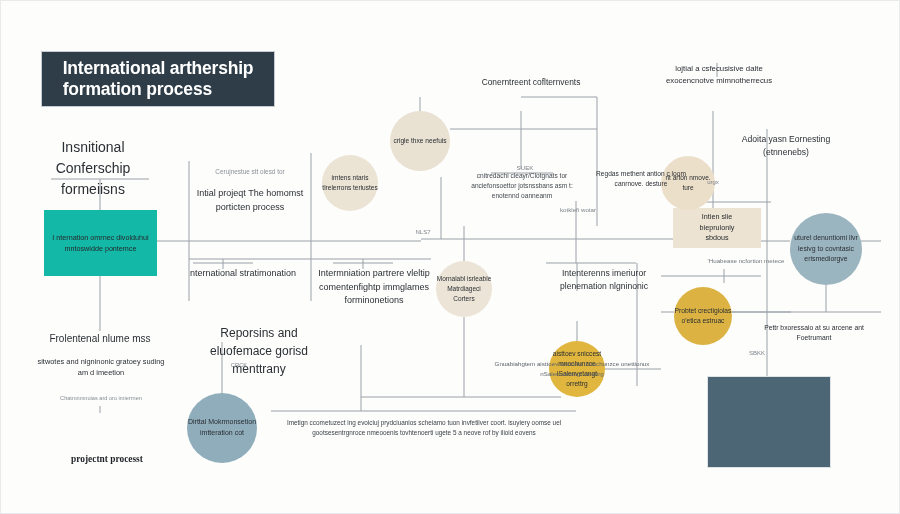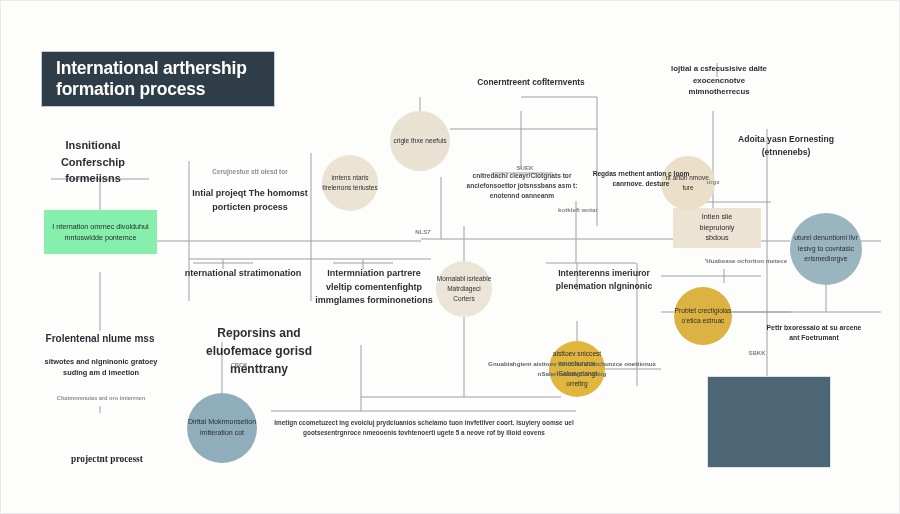--- a/index.html
+++ b/index.html
@@ -20,20 +20,21 @@
 
   
   .header-box{
     position:absolute;
     left:40px;top:50px;width:234px;height:56px;
     background:#2e3d48;
     border:1px solid #c6ccd1;
     display:flex;align-items:center;
     padding:0 14px;
     box-sizing:border-box;
+    justify-content:center;
   }
   .header-box .htext{
     color:#ffffff;
     font-size:17.5px;
     font-weight:bold;
     line-height:1.22;
     letter-spacing:-0.2px;
   }
 
   
@@ -47,22 +48,22 @@
   .circle{
     position:absolute;
     border-radius:50%;
     box-sizing:border-box;
     display:flex;align-items:center;justify-content:center;
     text-align:center;
     color:#2a2e33;
   }
 
   .gold-rect{
-    left:43px;top:209px;width:113px;height:44px;
-    background:#86efac;
+    left:43px;top:209px;width:113px;height:66px;
+    background:#14b8a6;
     font-size:7.2px;line-height:1.55;
     padding:4px 6px;
   }
   .beige-rect{
     left:672px;top:207px;width:88px;height:40px;
     background:#ece3d2;
     font-size:7.2px;line-height:1.5;
     padding:3px 15px;
   }
   .slate-rect{
@@ -81,25 +82,24 @@
 
   .c-blue-1{left:186px;top:392px;width:70px;height:70px;background:#8fadbb;font-size:7px;line-height:1.55;}
   .c-blue-2{left:789px;top:212px;width:72px;height:72px;background:#9bb5c0;font-size:6.9px;line-height:1.55;}
 
   
   .label{
     position:absolute;
     color:#2b2f34;
     text-align:center;
     line-height:1.45;
-    font-weight:bold;
   }
   .label.strong{font-weight:bold;color:#1d2125;}
 
-  .t-insntional{left:36px;top:136px;width:112px;font-size:11px;line-height:1.5;}
+  .t-insntional{left:36px;top:136px;width:112px;font-size:14px;line-height:1.5;}
   .t-cert-over{left:188px;top:166px;width:122px;font-size:6.4px;color:#8a9096;}
   .t-initial-proj{left:190px;top:186px;width:118px;font-size:9px;line-height:1.5;}
   .t-intl-lust{left:182px;top:266px;width:120px;font-size:9px;line-height:1.5;}
   .t-report-mentary{left:202px;top:303px;width:112px;font-size:12px;line-height:1.5;margin-top:20px;}
   .t-crck{left:214px;top:360px;width:48px;font-size:5.8px;color:#7d838a;}
 
   .t-front{left:36px;top:330px;width:126px;font-size:10px;line-height:1.5;}
   .t-sitwotes{left:34px;top:355px;width:132px;font-size:7.4px;line-height:1.5;}
   .t-chatter{left:36px;top:393px;width:128px;font-size:5.6px;color:#868c92;line-height:1.5;}
   .t-projectnt{left:36px;top:452px;width:140px;font-size:9.4px;font-weight:bold;color:#171b1f;font-family:Liberation Serif, serif;}

